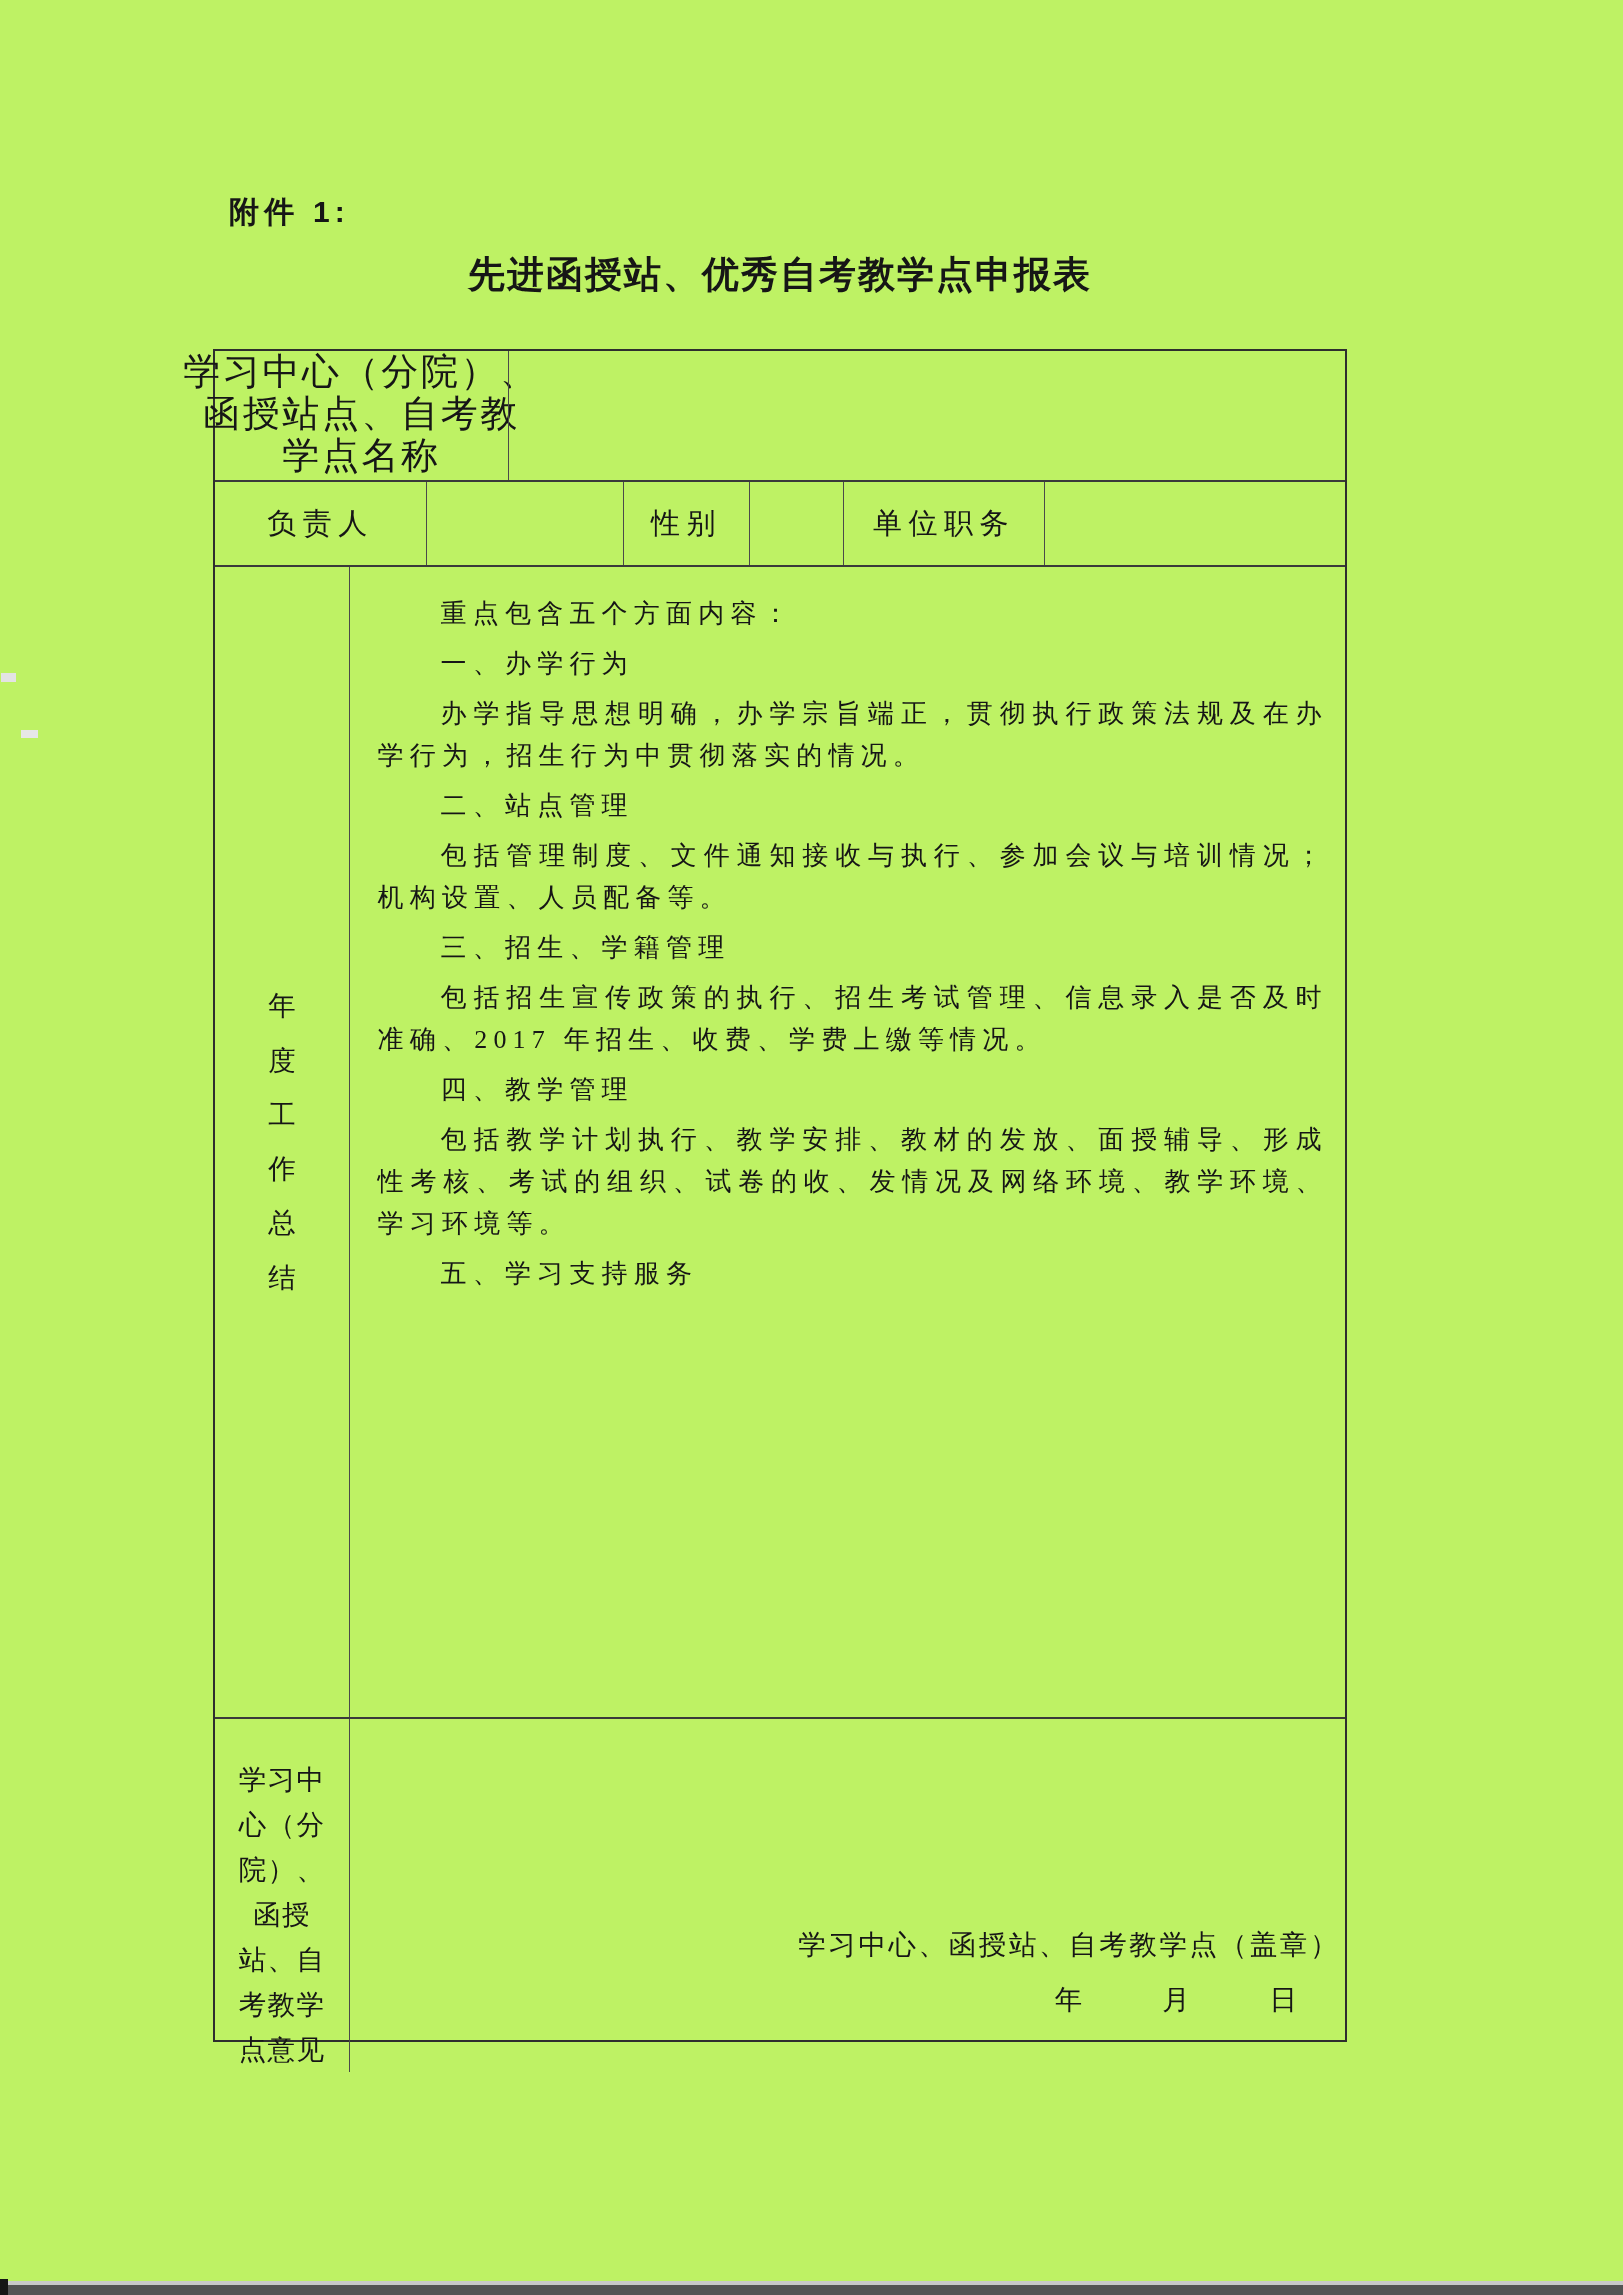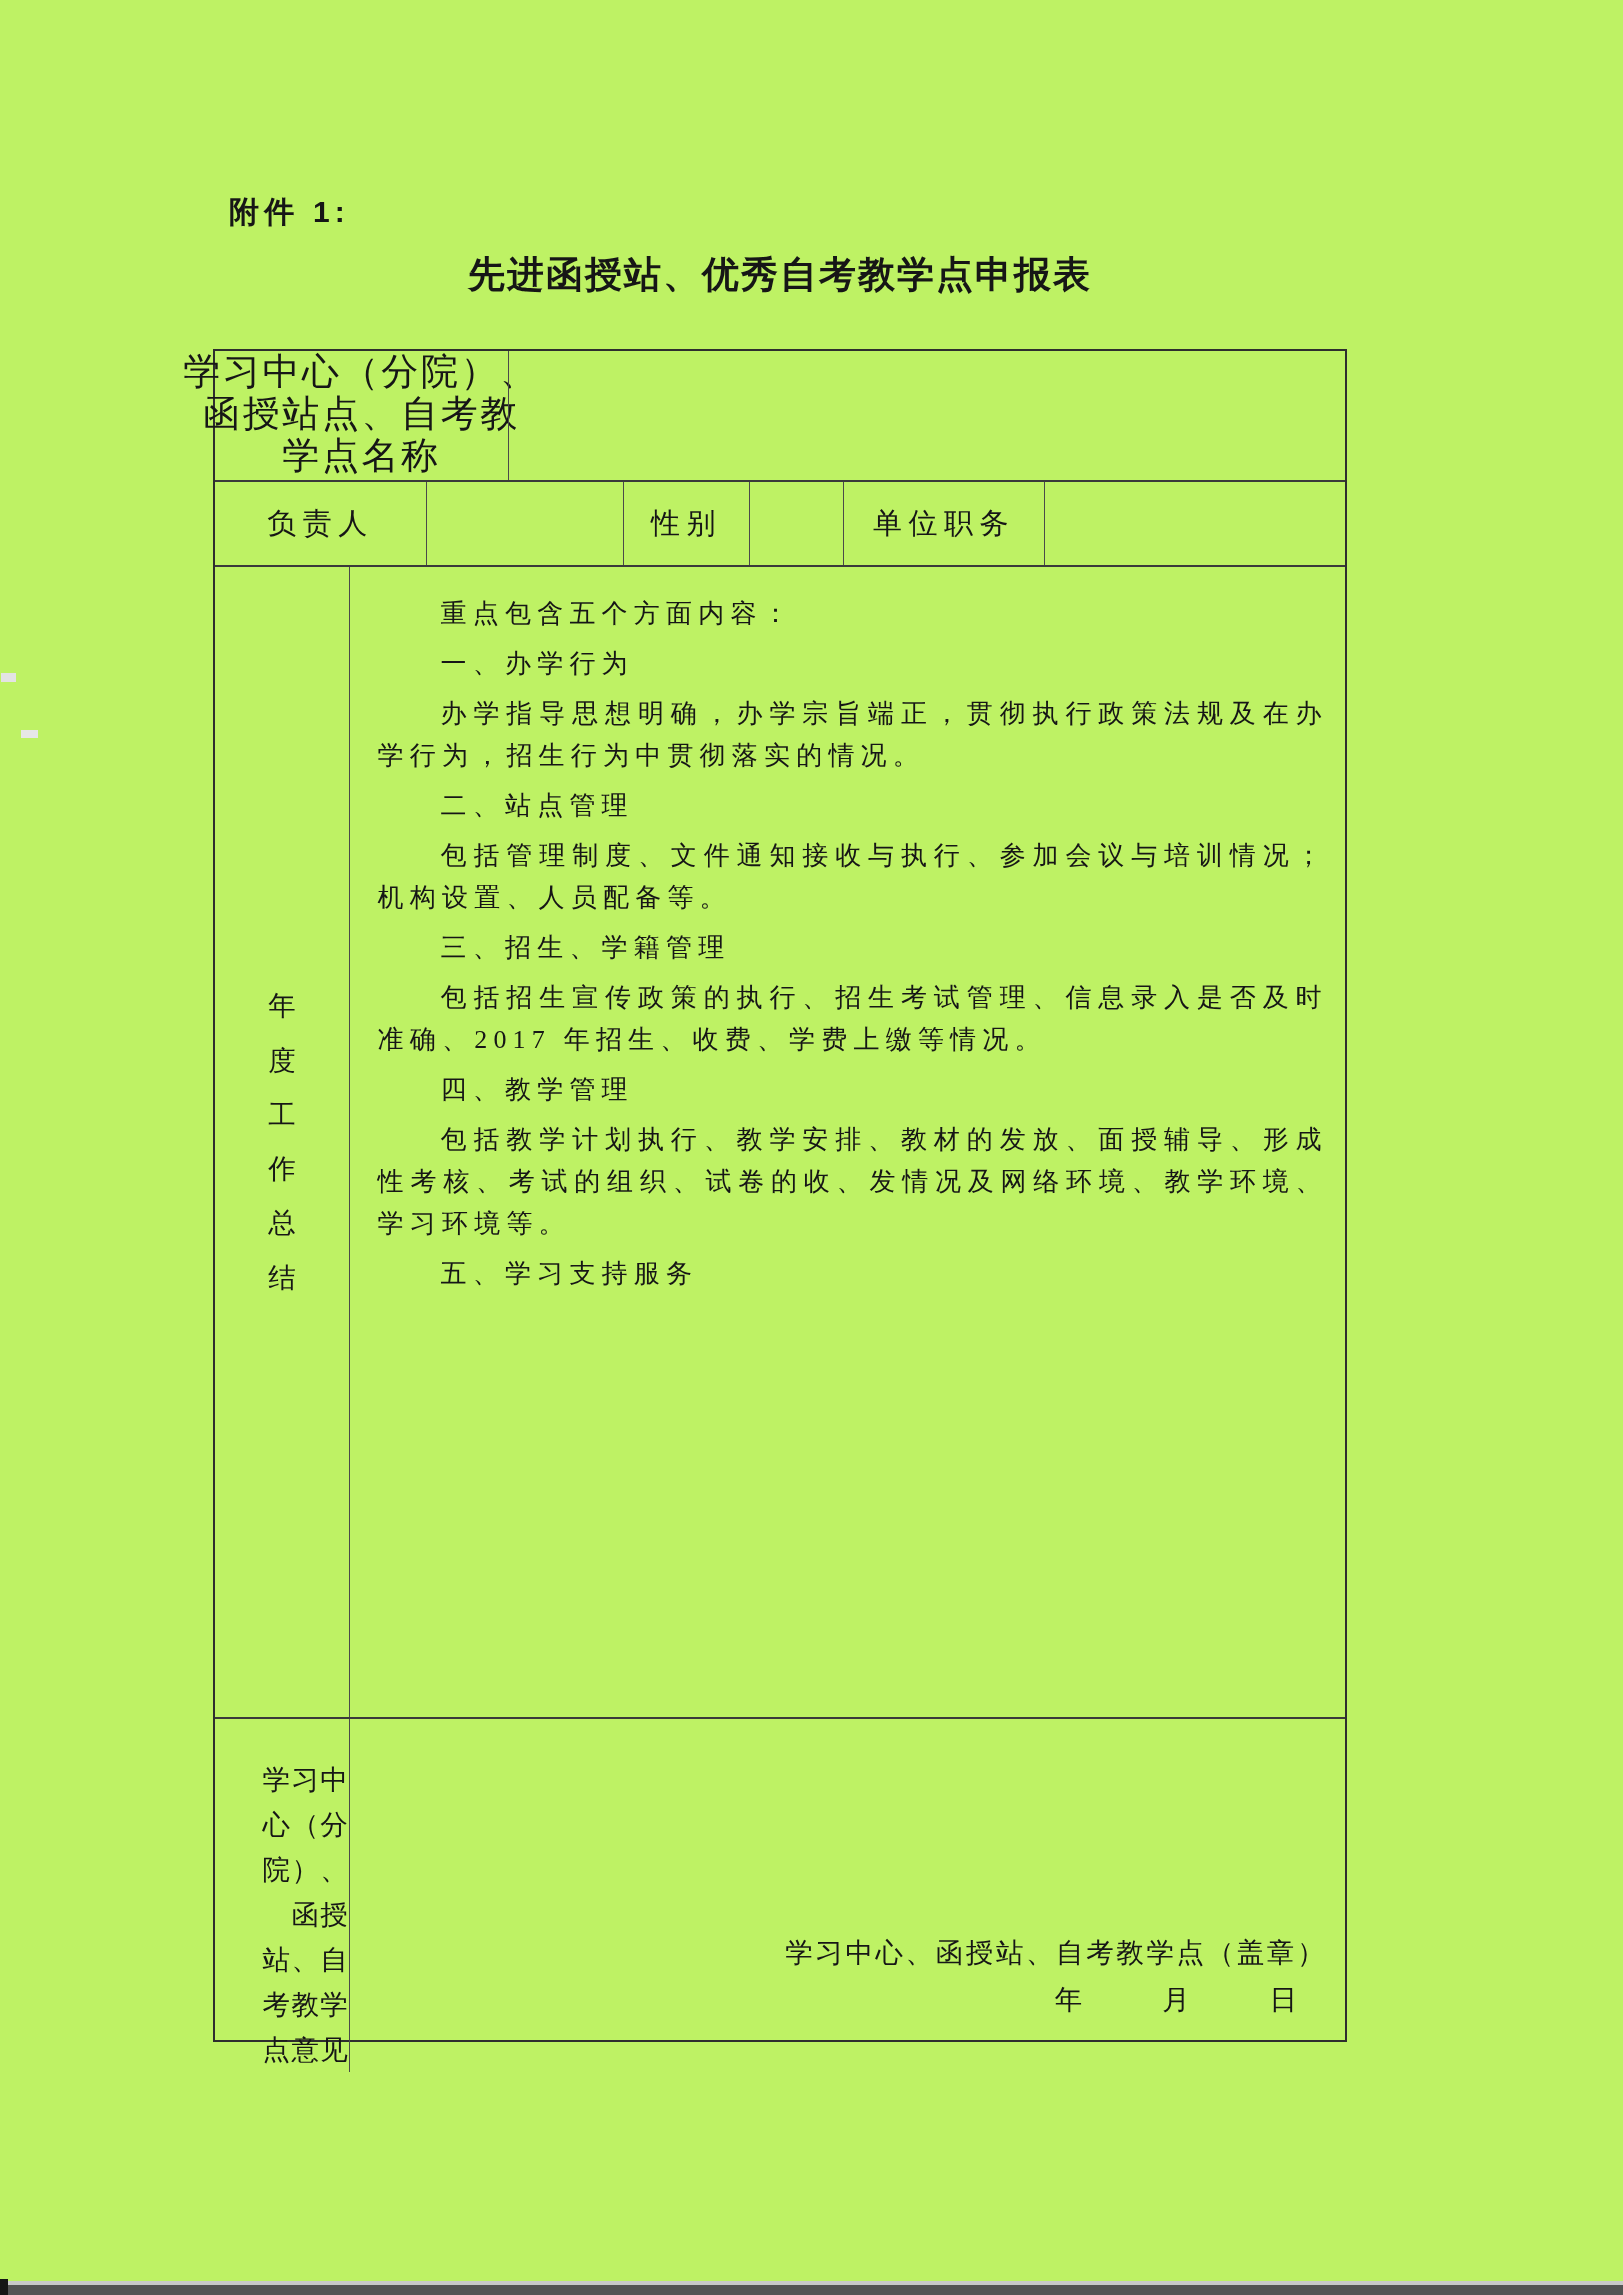--- a/index.html
+++ b/index.html
@@ -61,28 +61,28 @@
   .r3 .content{
     flex:1;padding:18.3px 9.2px 0 19.6px;
     font-size:26px;line-height:42px;letter-spacing:6.2px;
     text-align:justify;
   }
   .r3 .content p{margin:8px;text-indent:63px;}
 
   
   .r4{flex:1;}
   .r4 .vlabel{
-    width:134px;display:flex;flex-direction:column;justify-content:center;align-items:flex-end;
+    width:134px;display:flex;flex-direction:column;justify-content:center;align-items:center;
     font-size:27.5px;line-height:45px;letter-spacing:1.3px;margin-top:38px;
   }
   .r4 .vlabel .ln{white-space:nowrap;}
   .r4 .content{flex:1;position:relative;font-size:27.5px;}
   .stamp-line{
-    position:absolute;top:208px;right:18px;
-    letter-spacing:2.6px;white-space:nowrap;margin-top:8px;
+    position:absolute;top:208px;right:5px;
+    letter-spacing:2.6px;white-space:nowrap;
   }
   .date-line{
     position:absolute;top:263px;right:0;left:0;
     text-align:right;padding-right:48px;
   }
   .date-line span{margin-left:73px;}
 
   
   .scan-bar-light{position:absolute;left:0;bottom:10.5px;width:100%;height:3.3px;background:#c9c9c9;}
   .scan-bar-dark{position:absolute;left:0;bottom:0;width:100%;height:10.5px;background:#545454;}

